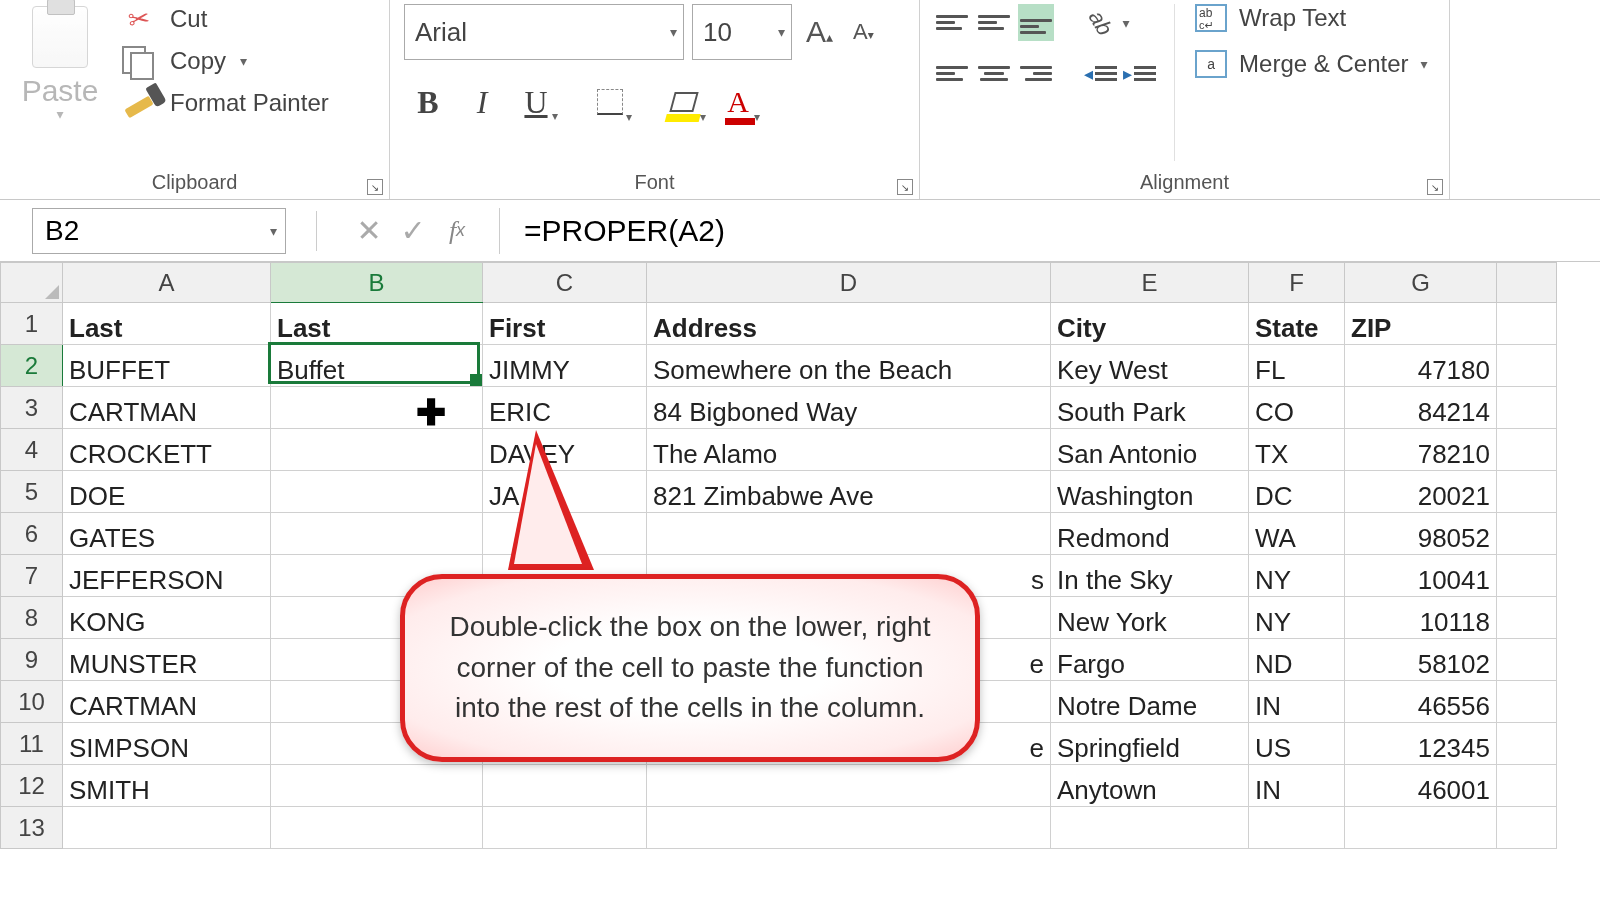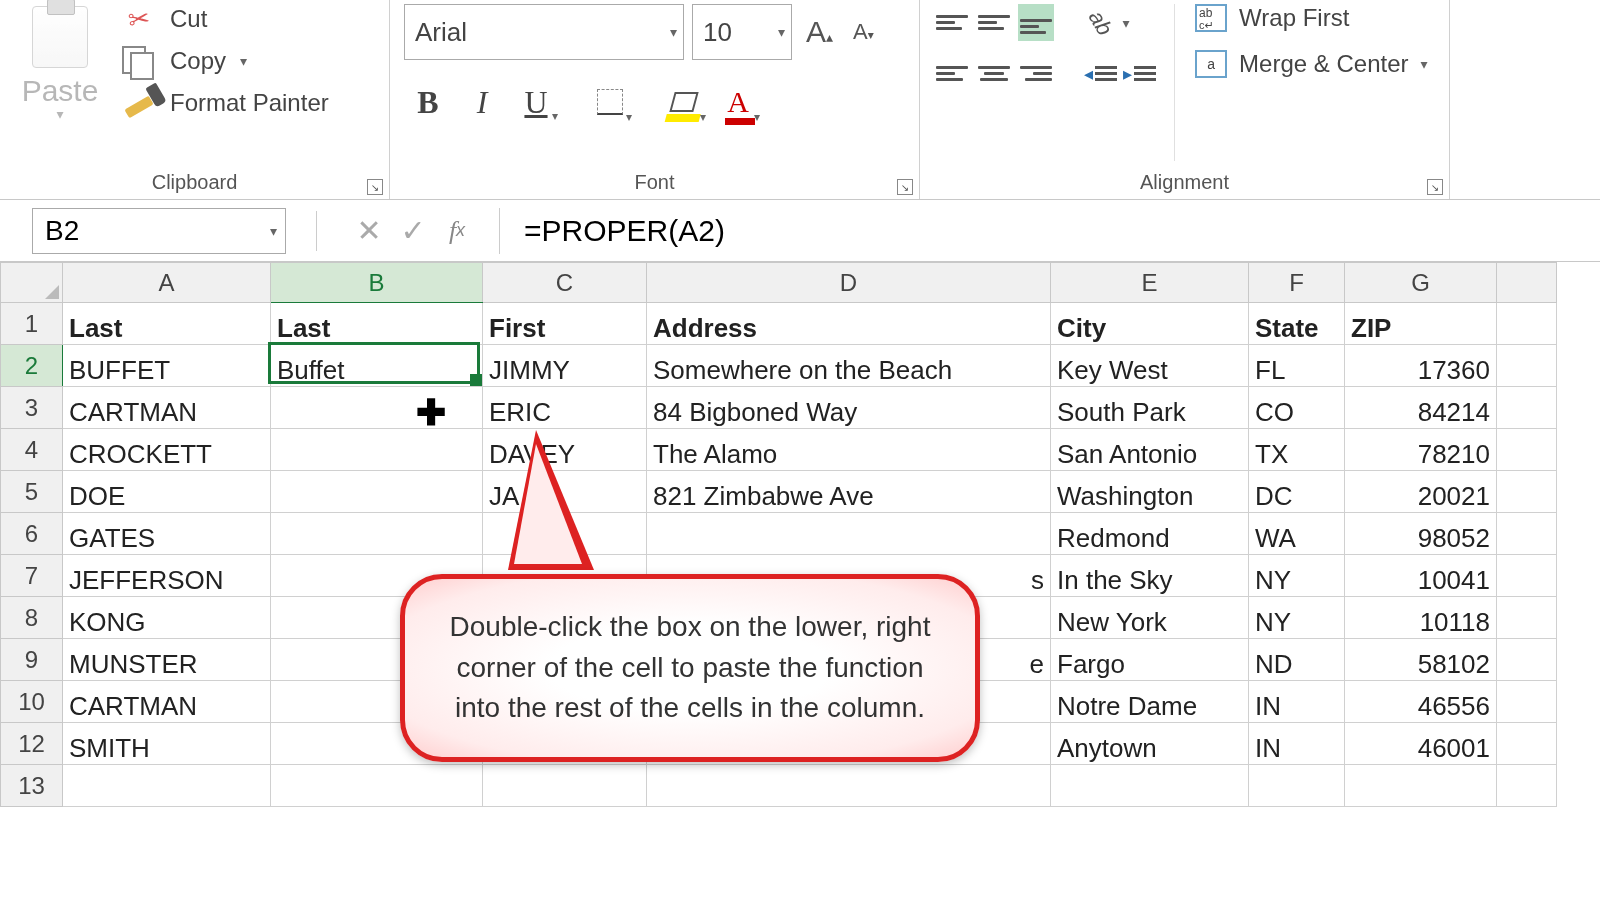--- a/index.html
+++ b/index.html
@@ -247,21 +247,21 @@
                 <span></span>
                 <span></span>
                 <span></span>
               </div>
             </div>
         </div>
       </div>
       <div class="right-col">
         <div class="wrap-row">
           <div class="wrap-ic"></div>
-          <span>Wrap First</span>
+          <span>Wrap Text</span>
         </div>
         <div class="wrap-row">
           <div class="merge-ic">a</div>
           <span>Merge &amp; Center</span>
           <span style="font-size:14px;color:#666">▾</span>
         </div>
       </div>
     </div>
     <div class="group-label">
       <span>Alignment</span>
@@ -310,21 +310,21 @@
           <td></td>
         </tr>
         <tr>
           <th class="rowh sel">2</th>
           <td class="">BUFFET</td>
           <td class="">Buffet</td>
           <td class="">JIMMY</td>
           <td class="">Somewhere on the Beach</td>
           <td class="">Key West</td>
           <td class="">FL</td>
-          <td class=" num">17360</td>
+          <td class=" num">47180</td>
           <td></td>
         </tr>
         <tr>
           <th class="rowh">3</th>
           <td class="">CARTMAN</td>
           <td class=""></td>
           <td class="">ERIC</td>
           <td class="">84 Bigboned Way</td>
           <td class="">South Park</td>
           <td class="">CO</td>
@@ -402,20 +402,31 @@
           <td class="">CARTMAN</td>
           <td class=""></td>
           <td class=""></td>
           <td class="" style="text-align:right"></td>
           <td class="">Notre Dame</td>
           <td class="">IN</td>
           <td class=" num">46556</td>
           <td></td>
         </tr>
         <tr>
+          <th class="rowh">11</th>
+          <td class="">SIMPSON</td>
+          <td class=""></td>
+          <td class=""></td>
+          <td class="" style="text-align:right">e</td>
+          <td class="">Springfield</td>
+          <td class="">US</td>
+          <td class=" num">12345</td>
+          <td></td>
+        </tr>
+        <tr>
           <th class="rowh">12</th>
           <td class="">SMITH</td>
           <td class=""></td>
           <td class=""></td>
           <td class="" style="text-align:right"></td>
           <td class="">Anytown</td>
           <td class="">IN</td>
           <td class=" num">46001</td>
           <td></td>
         </tr>

